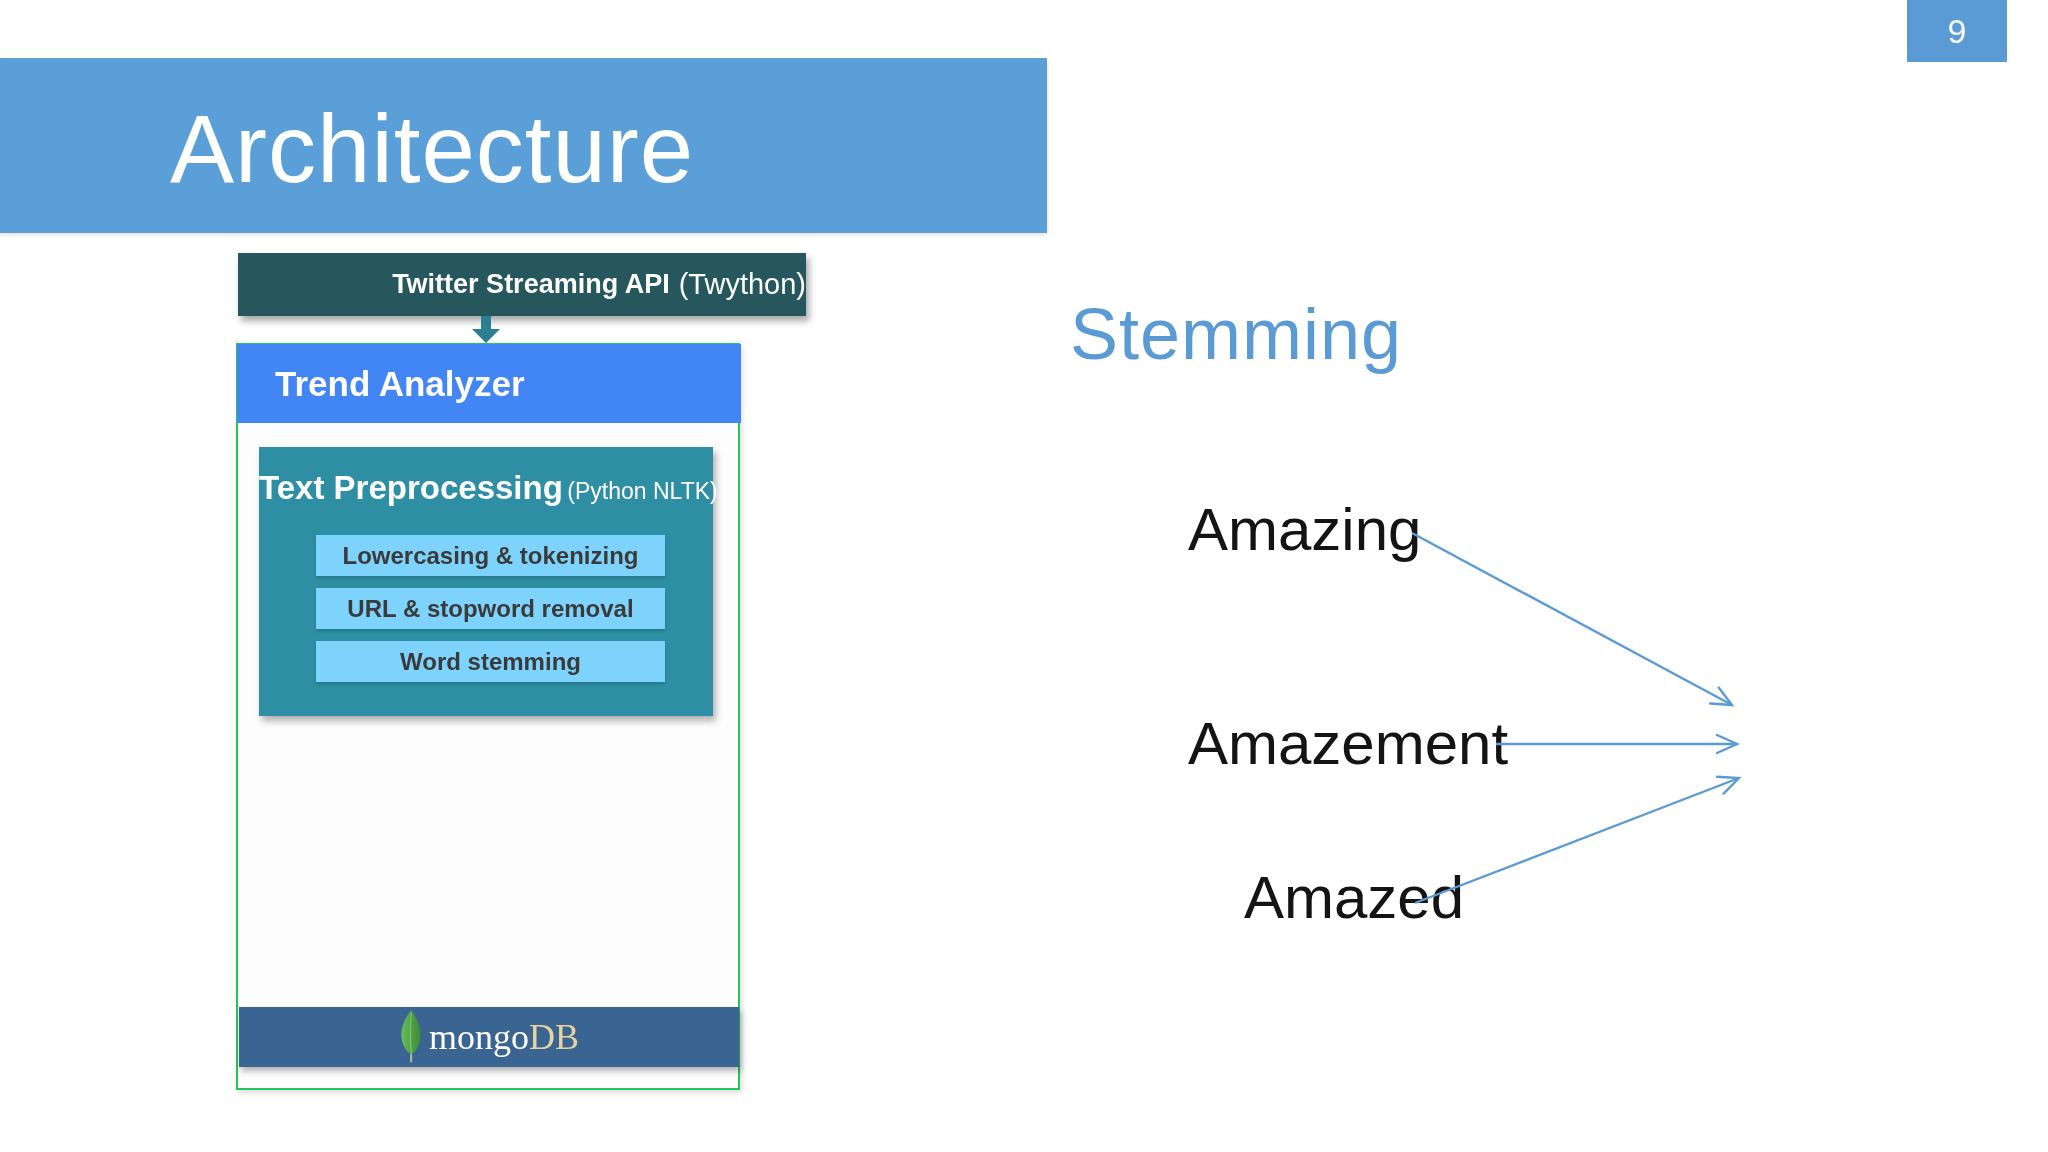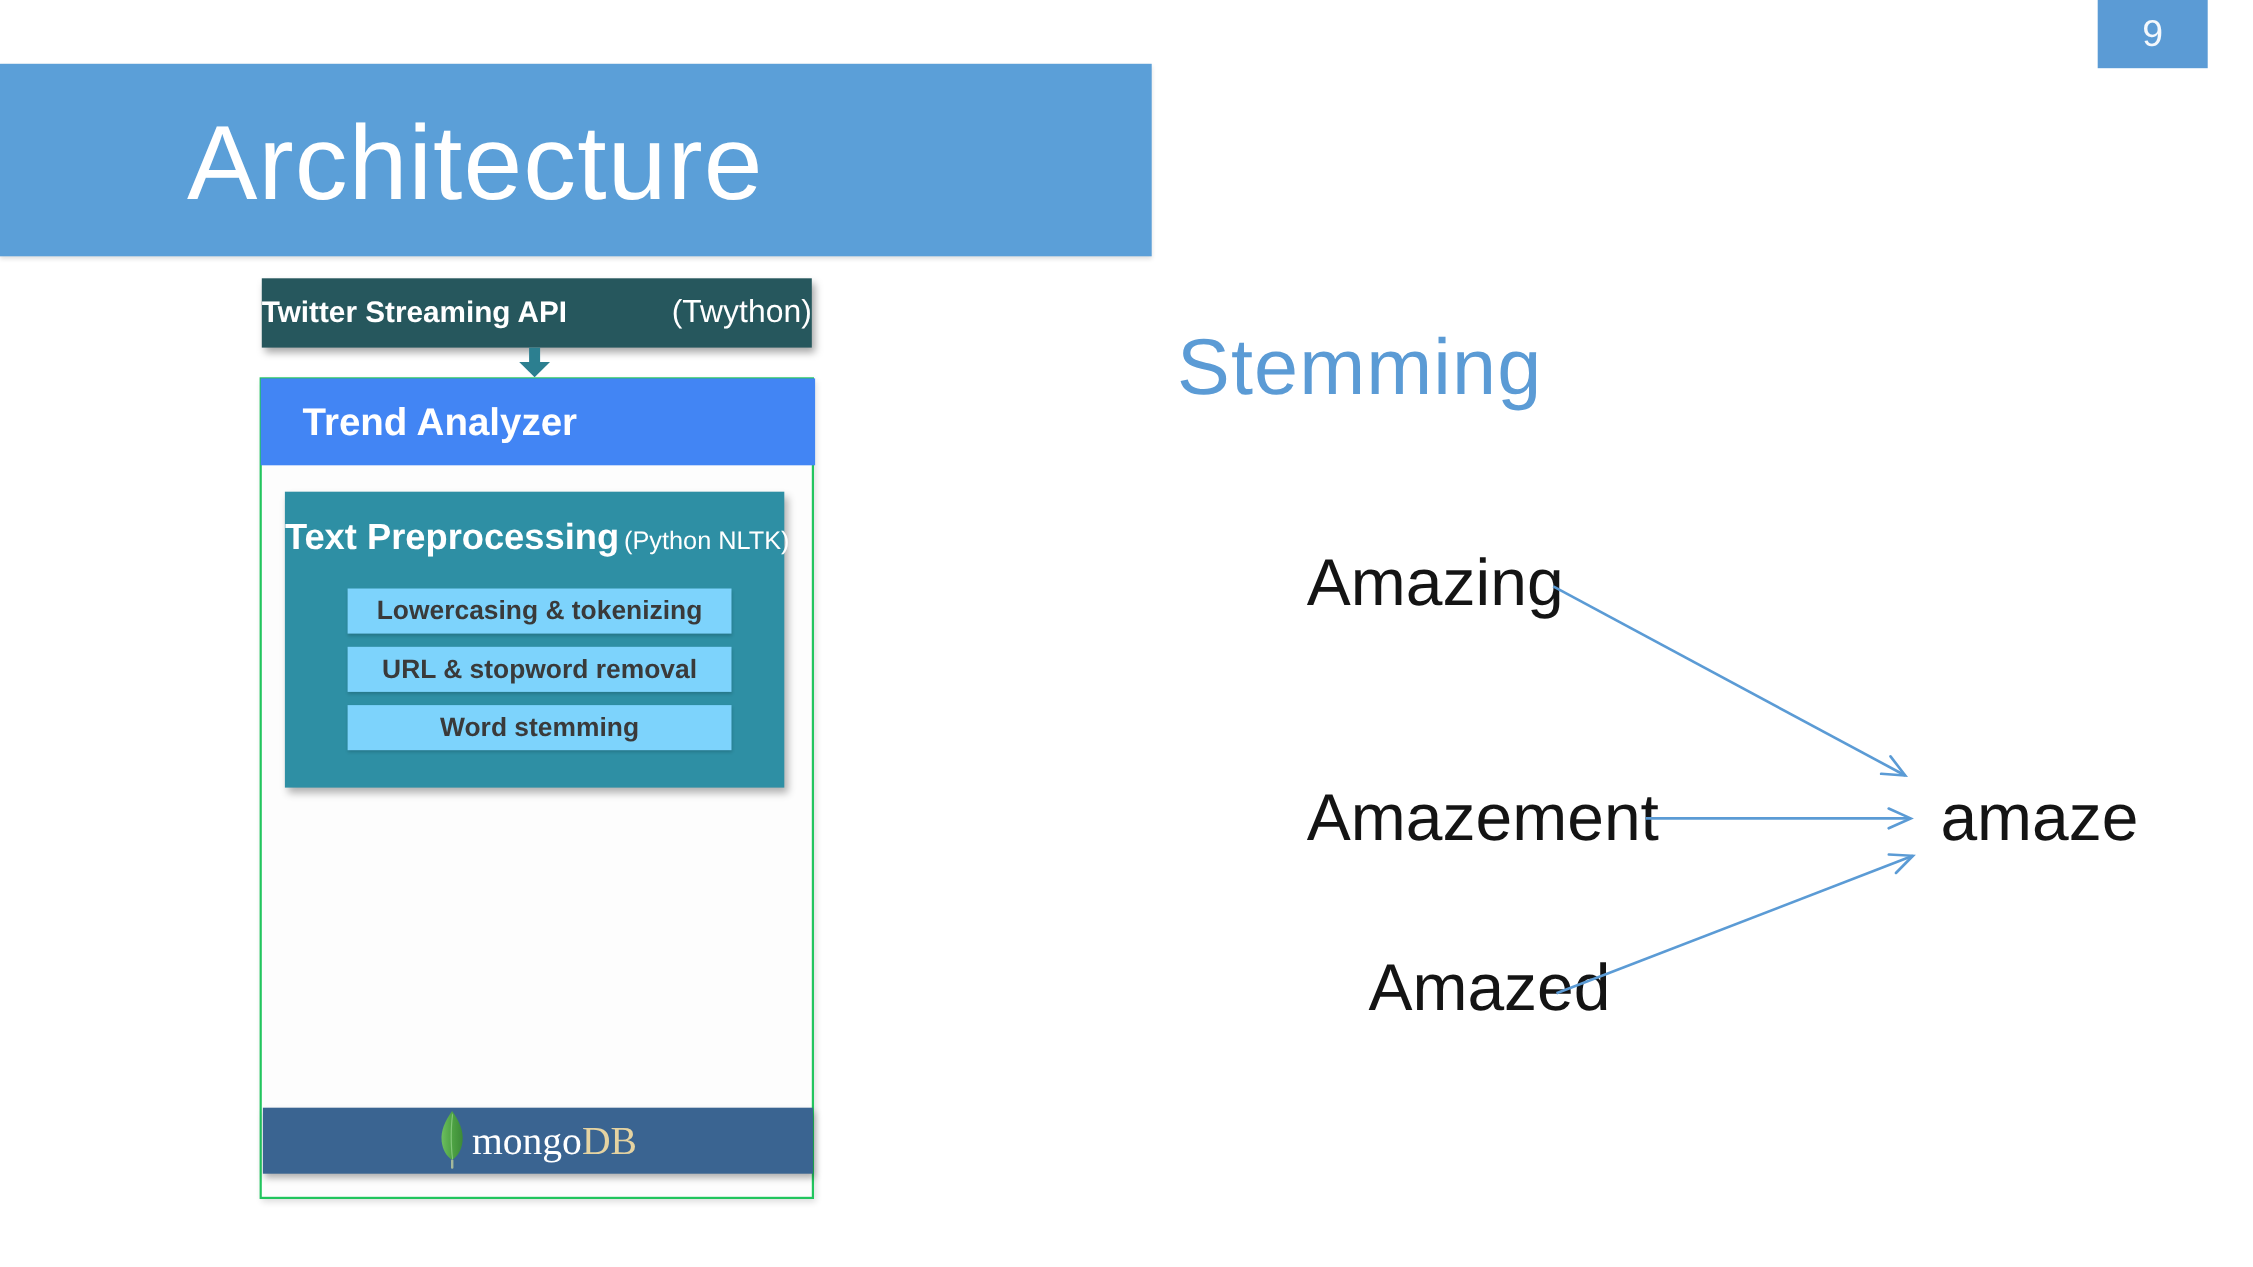--- a/index.html
+++ b/index.html
@@ -20,23 +20,23 @@
     position:absolute; left:0; top:58px; width:1047px; height:175px;
     background:#5B9FD8; box-shadow:0 2px 4px rgba(0,0,0,0.12);
     display:flex; align-items:center; padding-left:170px; padding-top:6px;
   }
   .title-banner h1 {
     color:#ffffff; font-size:96px; font-weight:300; letter-spacing:1px; line-height:1;
   }
 
   
   .api-box {
-    position:absolute; left:238px; top:253px; width:500px; height:63px;
+    position:absolute; left:238px; top:253px; width:568px; height:63px;
     background:#26575D; box-shadow:3px 5px 7px rgba(0,0,0,0.35);
-    display:flex; align-items:center; justify-content:space-between; gap:9px;
+    display:flex; align-items:center; justify-content:flex-end; gap:9px;
     color:#ffffff;
   }
   .api-box .b { font-weight:700; font-size:27px; }
   .api-box .l { font-weight:400; font-size:29px; }
 
   .flow-arrow {
     position:absolute; left:472px; top:316px; width:28px; height:27px;
   }
   .flow-arrow .stem {
     position:absolute; left:9px; top:0; width:10px; height:14px; background:#2C7F90;
@@ -169,21 +169,20 @@
       </div>
     </div>
 
   </div>
 
   <div class="stemming-heading">Stemming</div>
 
   <div class="stem-word w-amazing">Amazing</div>
   <div class="stem-word w-amazement">Amazement</div>
   <div class="stem-word w-amazed">Amazed</div>
-  <div class="stem-word w-amaze">amaze</div>
 
   <svg class="stem-arrows" viewBox="0 0 2048 1152" aria-hidden="true">
     <defs>
       <marker id="openArrow" markerWidth="26" markerHeight="24" refX="22" refY="11" orient="auto" markerUnits="userSpaceOnUse">
         <path d="M2,2 L22,11 L2,20" fill="none" stroke="#5B9BD5" stroke-width="2.4" stroke-linecap="round"></path>
       </marker>
     </defs>
     <line x1="1412" y1="533" x2="1732" y2="705" stroke="#5B9BD5" stroke-width="2.4" marker-end="url(#openArrow)"></line>
     <line x1="1496" y1="744" x2="1737" y2="744" stroke="#5B9BD5" stroke-width="2.4" marker-end="url(#openArrow)"></line>
     <line x1="1415" y1="903" x2="1739" y2="778" stroke="#5B9BD5" stroke-width="2.4" marker-end="url(#openArrow)"></line>

